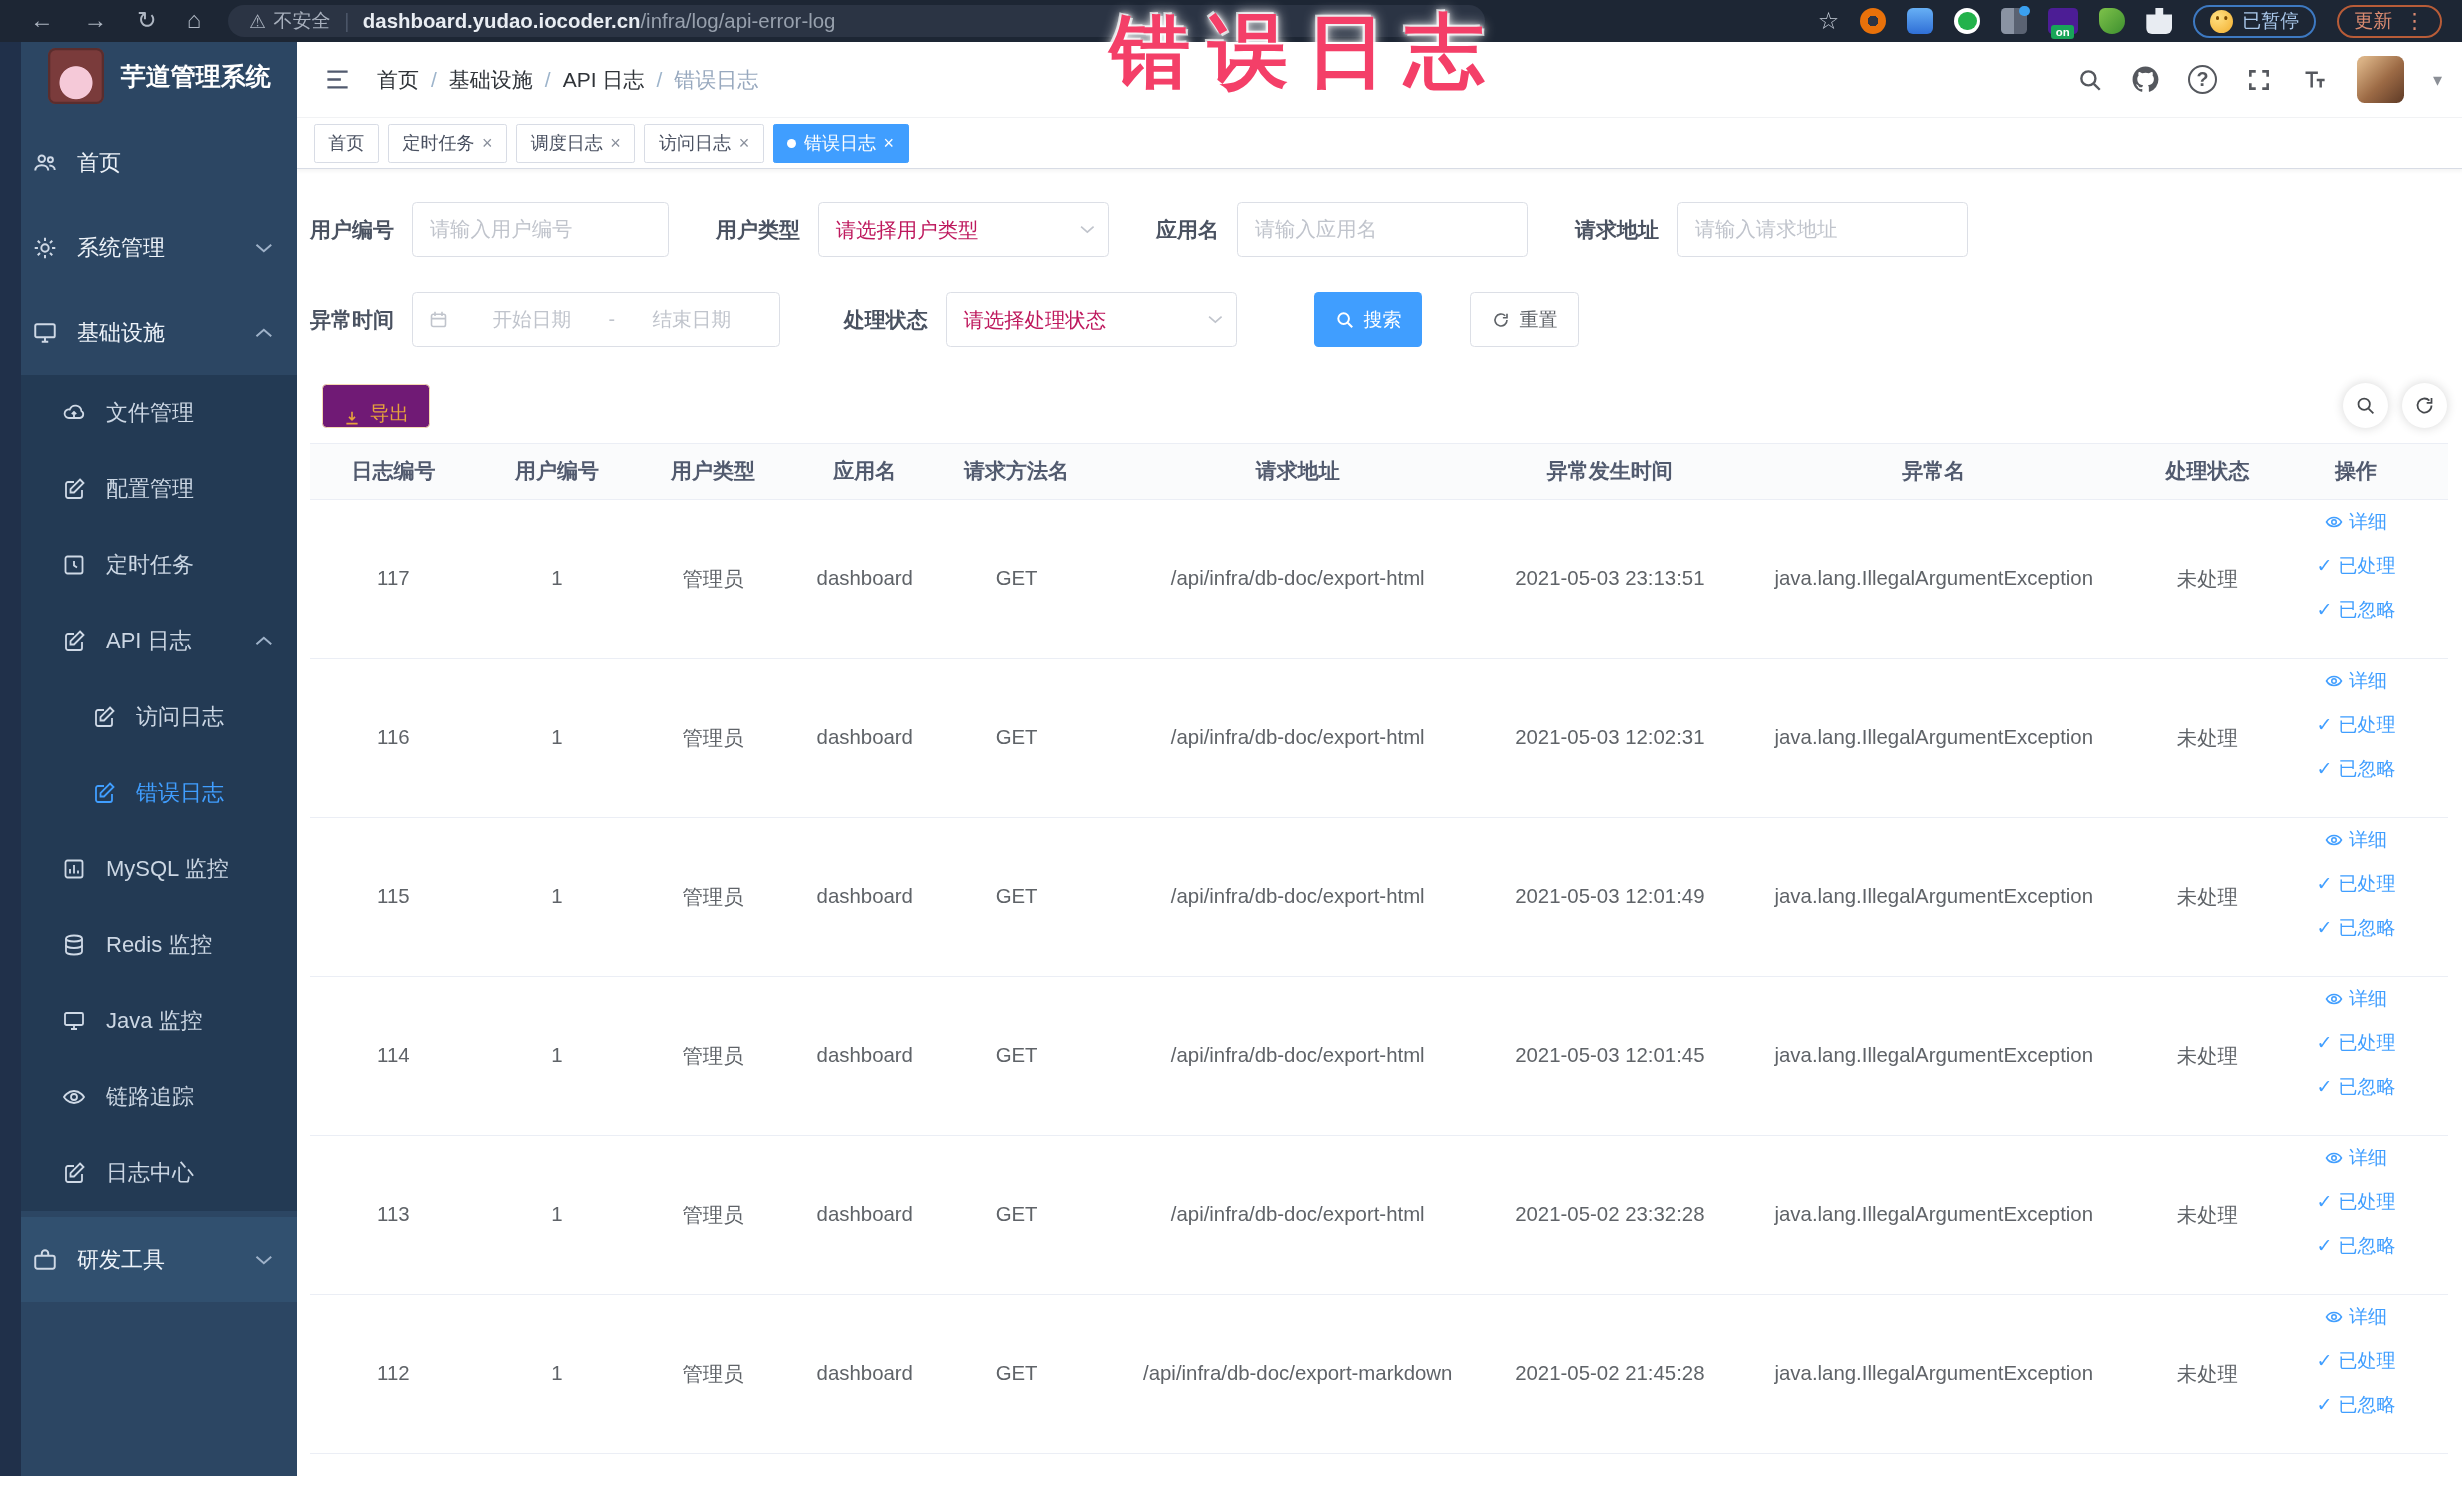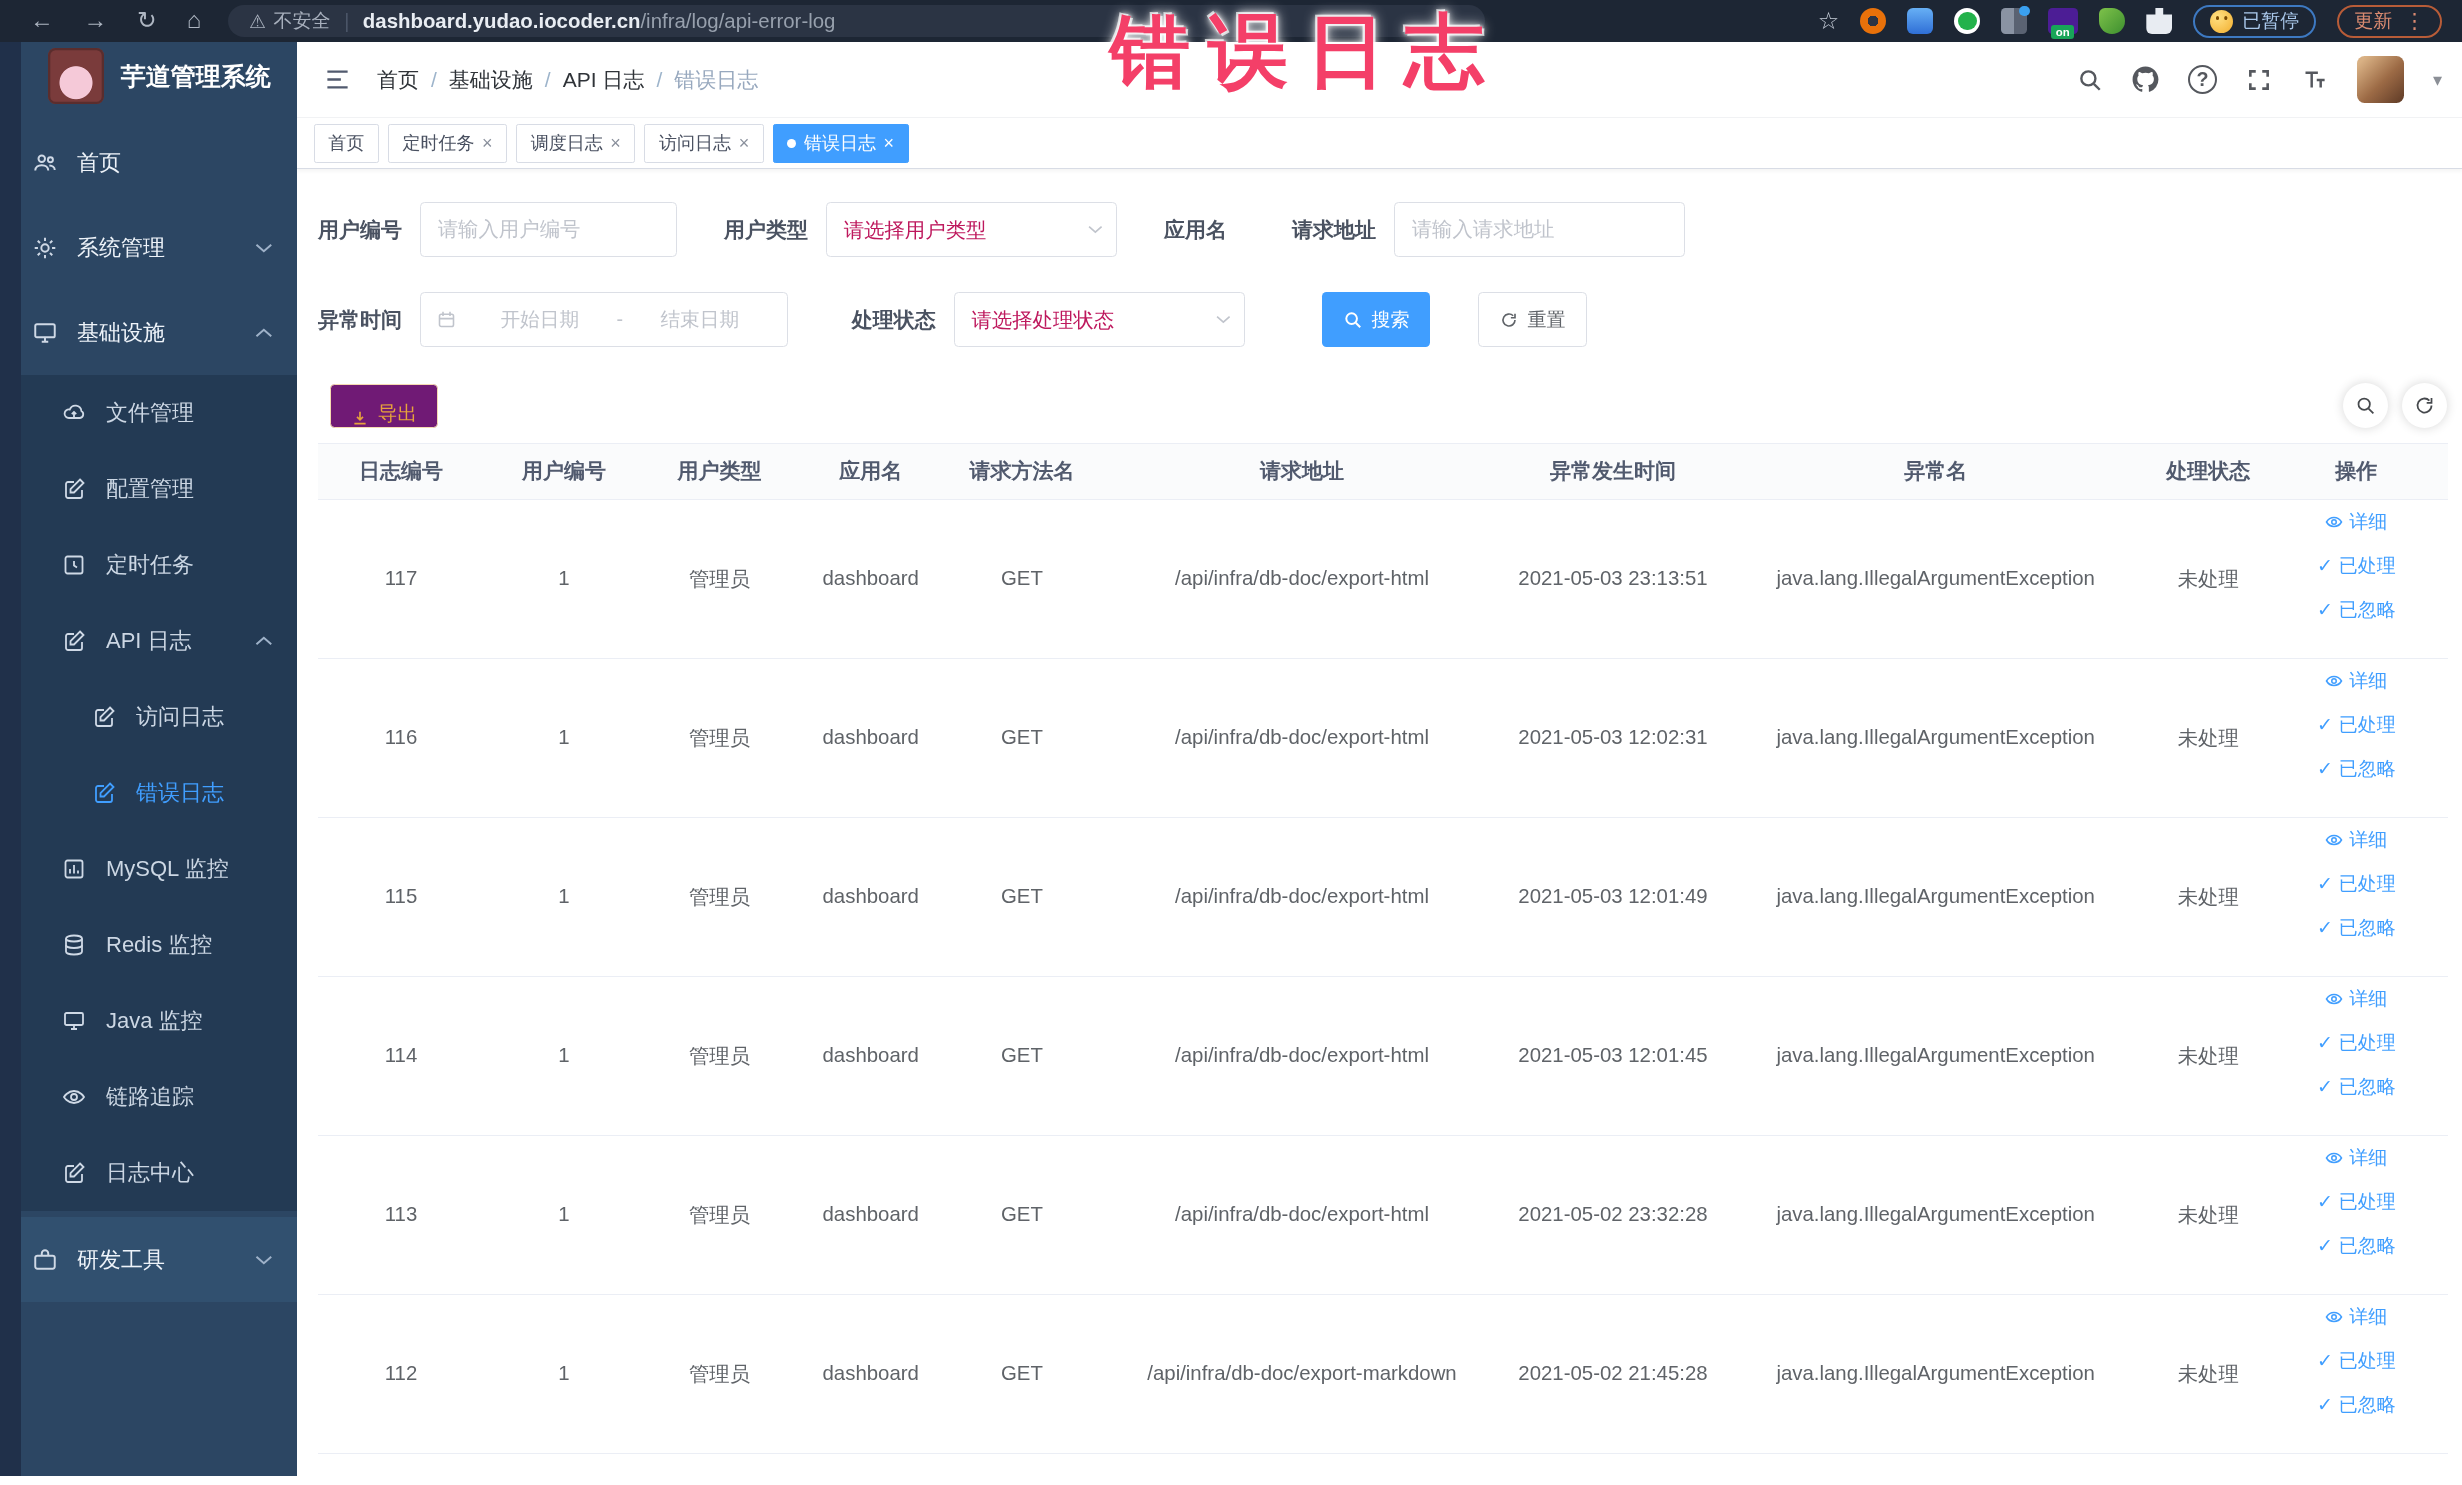--- a/index.html
+++ b/index.html
@@ -82,21 +82,21 @@
 
   .tags{height:51px;border-bottom:0.8px solid #d8dce5;box-shadow:0 1.5px 4.5px rgba(0,0,0,.05);
     display:flex;align-items:center;padding-left:16.7px;gap:9px;background:#fff;position:relative;}
   .tag{height:39px;border:0.8px solid #d8dce5;background:#fff;color:#495060;font-size:18px;
     display:flex;align-items:center;padding:0 13.6px;gap:7.6px;border-radius:2.3px;cursor:pointer;}
   .tag .x{font-size:18px;color:#8a909c;}
   .tag.active{background:#409EFF;border-color:#409EFF;color:#fff;}
   .tag.active .x{color:#fff;}
   .dot{width:9px;height:9px;border-radius:50%;background:#fff;}
 
-  .content{padding:33px 15px 0 21px;}
+  .content{padding:33px 15px 0 13px;}
   .frow{display:flex;align-items:center;height:55px;margin-bottom:35px;}
   .fitem{display:flex;align-items:center;margin-right:47px;}
   .flabel{font-size:21px;color:#4a5261;font-weight:600;margin-right:18px;white-space:nowrap;}
   .finput{height:55px;border:0.8px solid #dcdfe6;border-radius:4.5px;font-size:20.4px;color:#606266;
     padding:0 16.7px;font-family:inherit;outline:none;background:#fff;}
   .finput::placeholder{color:#c0c4cc;}
   .w340{width:257px;} .w385{width:291px;}
   .fsel{position:relative;display:flex;align-items:center;height:55px;border:0.8px solid #dcdfe6;
     border-radius:4.5px;padding:0 39px 0 16.7px;cursor:pointer;background:#fff;}
   .fsel .ph{color:#be185d;font-size:20.4px;}
@@ -422,20 +422,21 @@
           <span class="ph">请选择用户类型</span>
           <span class="sc">
             <svg width="16.7" height="10.6" viewBox="0 0 24 14" fill="none" stroke="currentColor" stroke-width="2.4">
                 <path d="M3 3l9 8 9-8"></path>
               </svg>
           </span>
         </div>
       </div>
       <div class="fitem">
         <span class="flabel">应用名</span>
+        <input class="finput w385" placeholder="请输入应用名" style="">
       </div>
       <div class="fitem">
         <span class="flabel">请求地址</span>
         <input class="finput w385" placeholder="请输入请求地址" style="">
       </div>
     </div>
 
     <div class="frow">
       <div class="fitem">
         <span class="flabel">异常时间</span>

